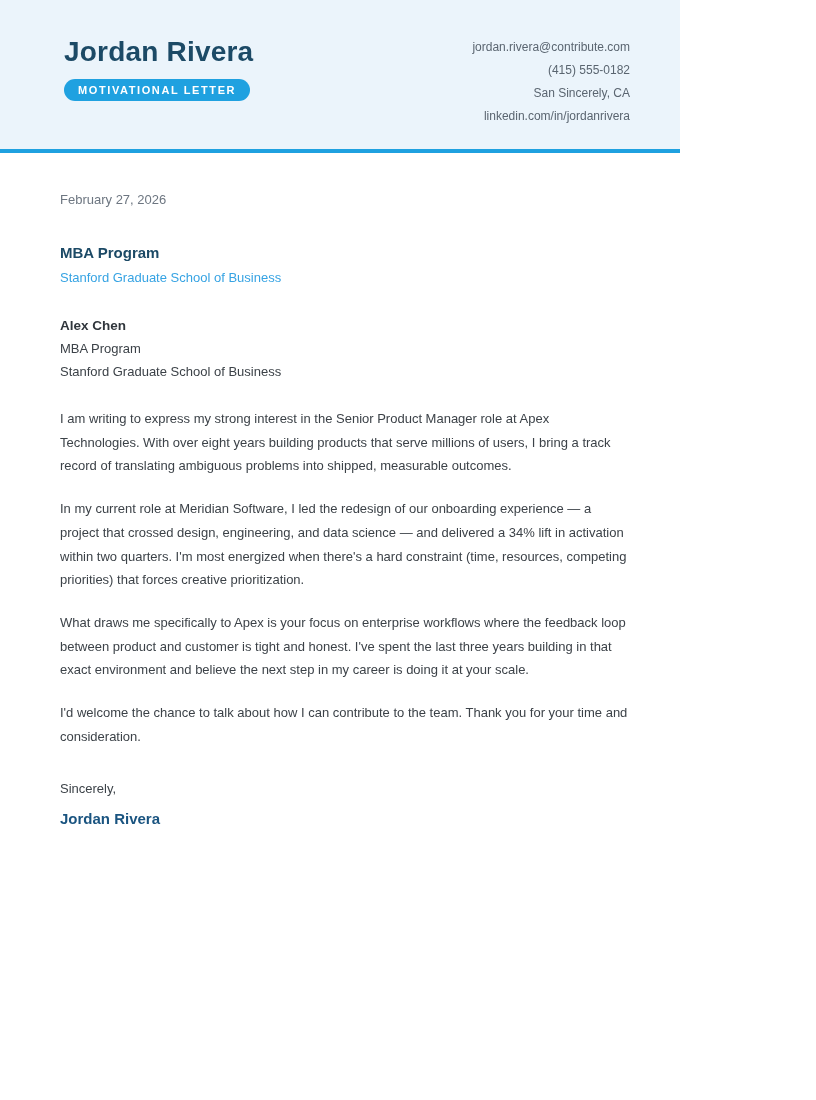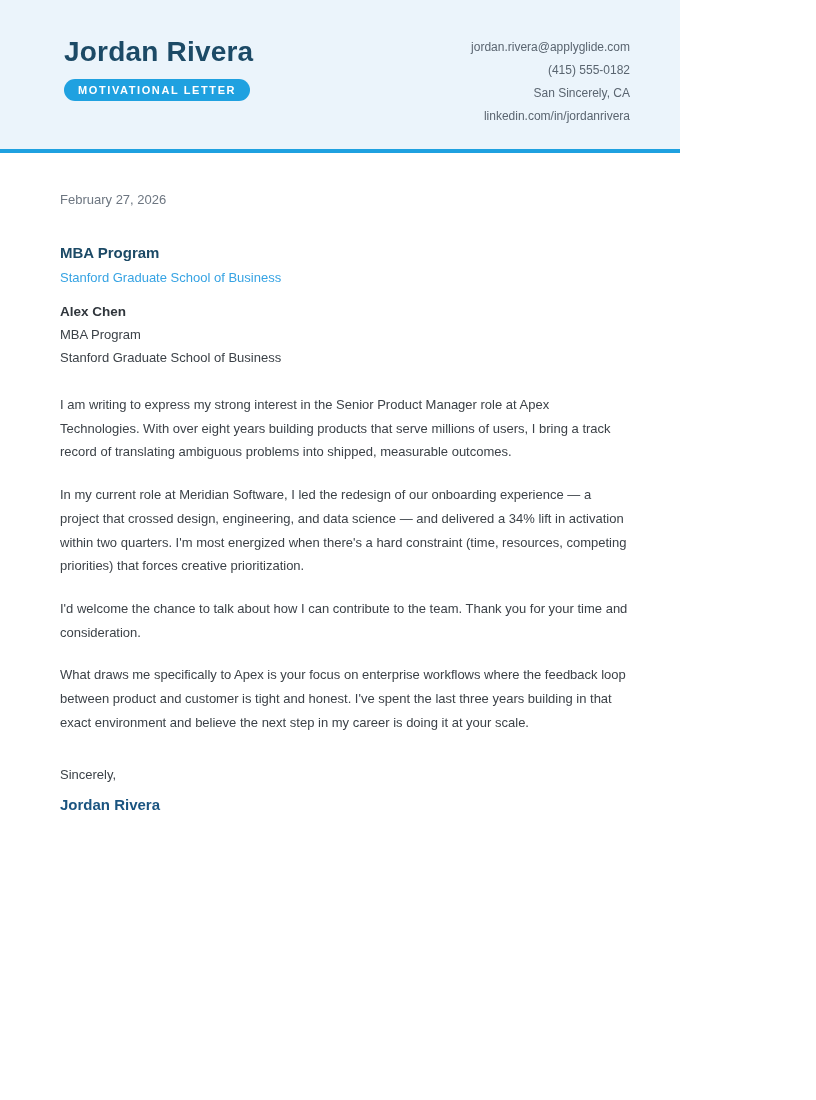--- a/index.html
+++ b/index.html
@@ -82,21 +82,21 @@
   }
   .recipient-school-link {
     margin-top: 9px;
     font-size: 13px;
     color: var(--link-blue);
     text-decoration: none;
     display: inline-block;
     cursor: pointer;
   }
   .recipient-person {
-    margin-top: 14px;
+    margin-top: 28px;
     font-size: 13px;
     line-height: 23px;
     color: var(--body-text);
   }
   .recipient-person .contact-name {
     font-size: 13.5px;
     font-weight: bold;
     color: var(--name-text);
   }
   .salutation {
@@ -129,21 +129,21 @@
 <body>
 
 <div class="page">
 
   <div class="header">
     <div class="header-left">
       <h1 class="person-name">Jordan Rivera</h1>
       <span class="doc-badge">MOTIVATIONAL LETTER</span>
     </div>
     <div class="contact-block">
-      <div>jordan.rivera@applyglide.com</div>
+      <div>jordan.rivera@contribute.com</div>
       <div>(415) 555-0182</div>
       <div>San Sincerely, CA</div>
       <div>linkedin.com/in/jordanrivera</div>
     </div>
   </div>
 
   <div class="letter-body">
 
     <div class="letter-date">February 27, 2026</div>
 
@@ -152,21 +152,21 @@
 
     <div class="recipient-person">
       <div class="contact-name">Alex Chen</div>
       <div>MBA Program</div>
       <div>Stanford Graduate School of Business</div>
     </div>
 
 
     <p class="para first">I am writing to express my strong interest in the Senior Product Manager role at Apex Technologies. With over eight years building products that serve millions of users, I bring a track record of translating ambiguous problems into shipped, measurable outcomes.</p>
     <p class="para">In my current role at Meridian Software, I led the redesign of our onboarding experience — a project that crossed design, engineering, and data science — and delivered a 34% lift in activation within two quarters. I'm most energized when there's a hard constraint (time, resources, competing priorities) that forces creative prioritization.</p>
+    <p class="para">What draws me specifically to Apex is your focus on enterprise workflows where the feedback loop between product and customer is tight and honest. I've spent the last three years building in that exact environment and believe the next step in my career is doing it at your scale.</p>
     <p class="para">I'd welcome the chance to talk about how I can contribute to the team. Thank you for your time and consideration.</p>
-    <p class="para">What draws me specifically to Apex is your focus on enterprise workflows where the feedback loop between product and customer is tight and honest. I've spent the last three years building in that exact environment and believe the next step in my career is doing it at your scale.</p>
 
     <div class="closing">Sincerely,</div>
     <div class="signature">Jordan Rivera</div>
 
   </div>
 
 </div>
 
 </body></html>

